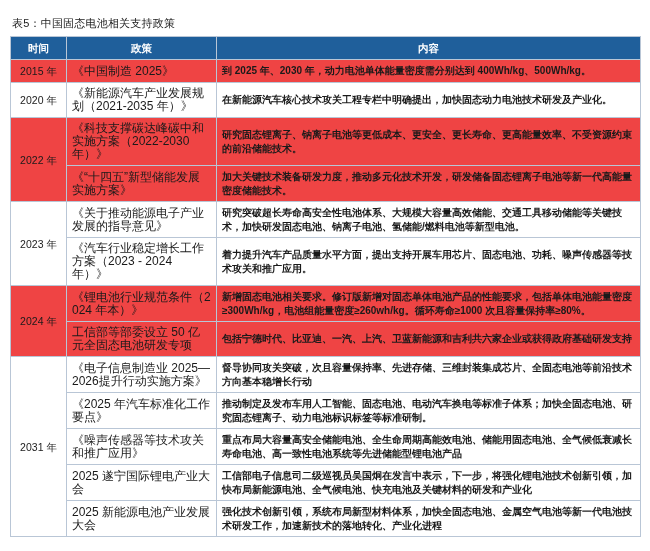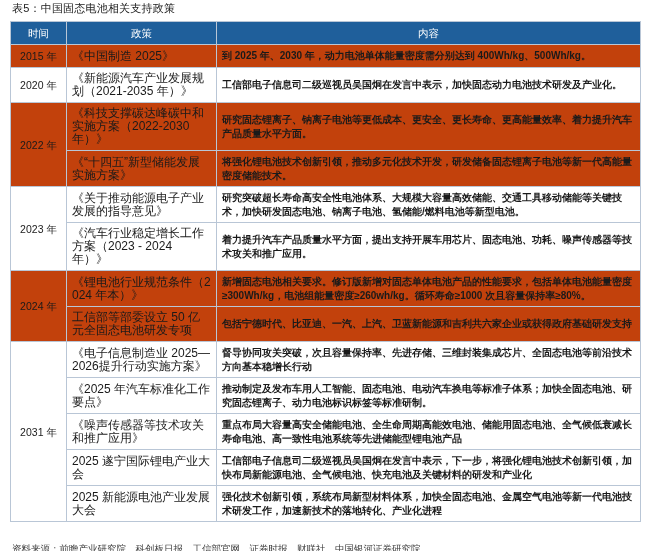--- a/index.html
+++ b/index.html
@@ -12,21 +12,21 @@
     background: #ffffff;
     font-family: "Liberation Sans", sans-serif;
     color: #1a1a1a;
     -webkit-font-smoothing: antialiased;
   }
   .page {
     position: relative;
     width: 650px;
     height: 551px;
     box-sizing: border-box;
-    padding: 1px 10px 6px 10px;
+    padding: 16px 10px 6px 10px;
   }
   .caption {
     font-size: 11px;
     color: #1a1a1a;
     line-height: 14px;
     margin: 0 0 6px 2px;
     letter-spacing: 0.2px;
   }
   table.policy-table {
     width: 630px;
@@ -39,21 +39,21 @@
   table.policy-table th {
     border: 1px solid #b9c6d6;
     vertical-align: middle;
     padding: 4px 5px;
     box-sizing: border-box;
     word-break: break-all;
   }
   thead th {
     background: #1f5f9b;
     color: #ffffff;
-    font-weight: normal;
+    font-weight: bold;
     font-size: 10.5px;
     text-align: center;
     height: 22px;
     padding: 3px 4px;
     border: 1px solid #1f5f9b;
   }
   col.c-time { width: 56px; }
   col.c-policy { width: 150px; }
   col.c-content { width: 424px; }
 
@@ -67,21 +67,21 @@
     line-height: 13px;
     color: #1a1a1a;
   }
   td.content-cell {
     text-align: left;
     font-size: 10px;
     line-height: 13.5px;
     color: #1a1a1a;
     font-weight: bold;
   }
-  tr.row-odd td { background: #c2410c; }
+  tr.row-odd td { background: #ef4444; }
   tr.row-even td { background: #ffffff; }
 
   .source {
     margin-top: 20px;
     margin-left: 2px;
     font-size: 9.5px;
     color: #3a3a3a;
     line-height: 13px;
   }
 </style>
@@ -109,32 +109,32 @@
 
       <tr class="row-odd">
         <td class="time-cell" rowspan="1">2015 年</td>
         <td class="policy-cell">《中国制造 2025》</td>
         <td class="content-cell">到 2025 年、2030 年，动力电池单体能量密度需分别达到 400Wh/kg、500Wh/kg。</td>
       </tr>
 
       <tr class="row-even">
         <td class="time-cell" rowspan="1">2020 年</td>
         <td class="policy-cell">《新能源汽车产业发展规划（2021-2035 年）》</td>
-        <td class="content-cell">工信部电子信息司二级巡视员吴国炯在发言中表示，加快固态动力电池技术研发及产业化。</td>
+        <td class="content-cell">在新能源汽车核心技术攻关工程专栏中明确提出，加快固态动力电池技术研发及产业化。</td>
       </tr>
 
       <tr class="row-odd">
         <td class="time-cell" rowspan="2">2022 年</td>
         <td class="policy-cell">《科技支撑碳达峰碳中和实施方案（2022-2030 年）》</td>
-        <td class="content-cell">研究固态锂离子、钠离子电池等更低成本、更安全、更长寿命、更高能量效率、着力提升汽车产品质量水平方面。</td>
+        <td class="content-cell">研究固态锂离子、钠离子电池等更低成本、更安全、更长寿命、更高能量效率、不受资源约束的前沿储能技术。</td>
       </tr>
 
       <tr class="row-odd">
         <td class="policy-cell">《“十四五”新型储能发展实施方案》</td>
-        <td class="content-cell">将强化锂电池技术创新引领，推动多元化技术开发，研发储备固态锂离子电池等新一代高能量密度储能技术。</td>
+        <td class="content-cell">加大关键技术装备研发力度，推动多元化技术开发，研发储备固态锂离子电池等新一代高能量密度储能技术。</td>
       </tr>
 
       <tr class="row-even">
         <td class="time-cell" rowspan="2">2023 年</td>
         <td class="policy-cell">《关于推动能源电子产业发展的指导意见》</td>
         <td class="content-cell">研究突破超长寿命高安全性电池体系、大规模大容量高效储能、交通工具移动储能等关键技术，加快研发固态电池、钠离子电池、氢储能/燃料电池等新型电池。</td>
       </tr>
 
       <tr class="row-even">
         <td class="policy-cell">《汽车行业稳定增长工作方案（2023 - 2024 年）》</td>

